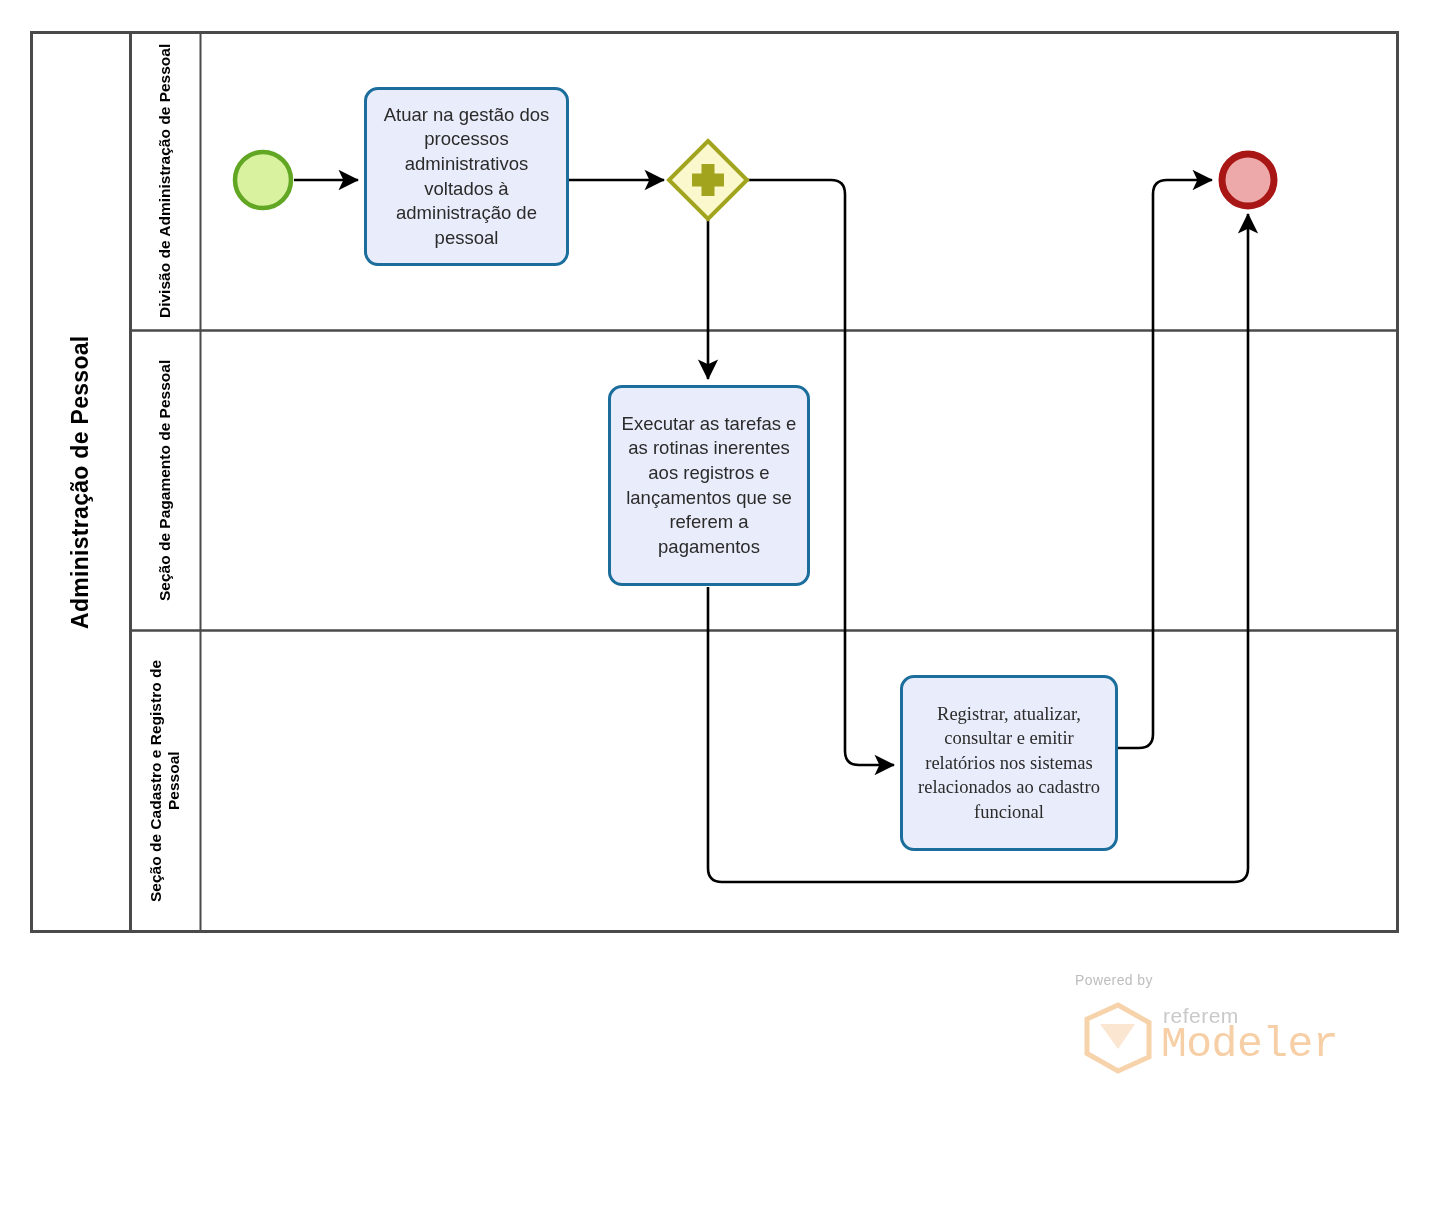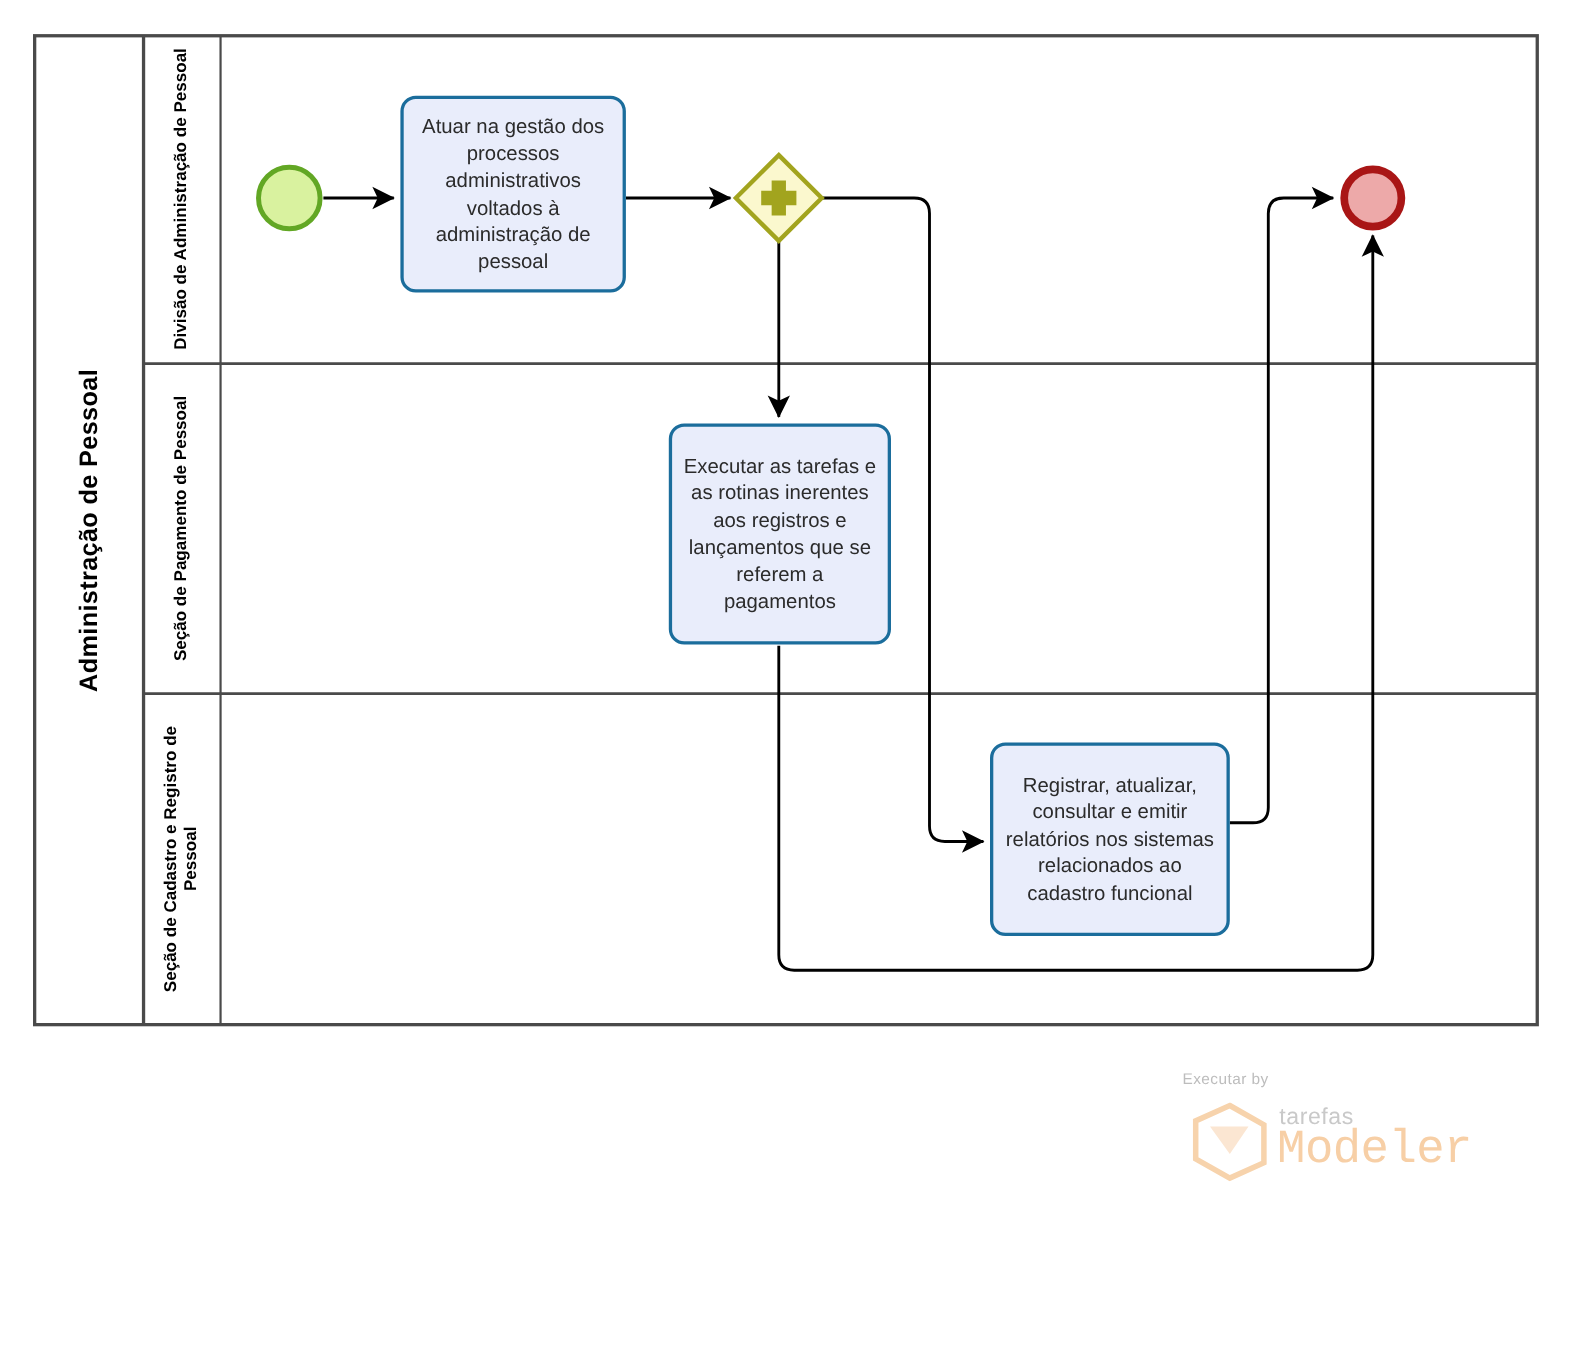--- a/index.html
+++ b/index.html
@@ -43,21 +43,21 @@
     display:flex;align-items:center;justify-content:center;
     text-align:center;
     color:#2b2b2b;
     font-size:18.5px;
     line-height:1.33;
     padding:6px 9px;
     white-space:pre-line;
   }
   #task-1{left:364px;top:87px;width:205px;height:179px;}
   #task-2{left:608px;top:385px;width:202px;height:201px;}
-  #task-3{left:900px;top:675px;width:218px;height:176px;}
+  #task-3{left:900px;top:675px;width:218px;height:176px;font-family:Liberation Serif, serif;}
 
   
   #watermark{position:absolute;left:1075px;top:972px;width:260px;height:100px;}
   #wm-powered{
     position:absolute;left:0px;top:0px;
     font-size:14px;color:#bdbdbd;letter-spacing:0.4px;
   }
   #wm-bizagi{
     position:absolute;left:88px;top:32px;
     font-size:21px;color:#c9c9c9;letter-spacing:0.5px;
@@ -120,25 +120,25 @@
 
   <div id="lane-label-3" class="vlabel">Seção de Cadastro e Registro de Pessoal</div>
 
   <div id="task-2" class="task">Executar as tarefas e as rotinas inerentes aos registros e lançamentos  que se referem a pagamentos</div>
 
   <div id="task-1" class="task">Atuar na gestão dos processos administrativos voltados à administração de pessoal</div>
 
   <div id="task-3" class="task">Registrar, atualizar, consultar e emitir relatórios nos sistemas relacionados ao cadastro funcional</div>
 
   <div id="watermark">
-    <div id="wm-powered">Executar by</div>
+    <div id="wm-powered">Powered by</div>
 
     <svg id="wm-hex" viewBox="0 0 70 72">
       <polygon points="35,3 66,20.5 66,55 35,69 4,51.5 4,17" fill="none" stroke="#f7d3ac" stroke-width="5"></polygon>
       <polygon points="17,22 52,22 35,47" fill="#fbe6d2"></polygon>
     </svg>
 
-    <div id="wm-bizagi">tarefas</div>
+    <div id="wm-bizagi">referem</div>
 
     <div id="wm-modeler">Modeler</div>
   </div>
 
 </div>
 
 </body></html>

